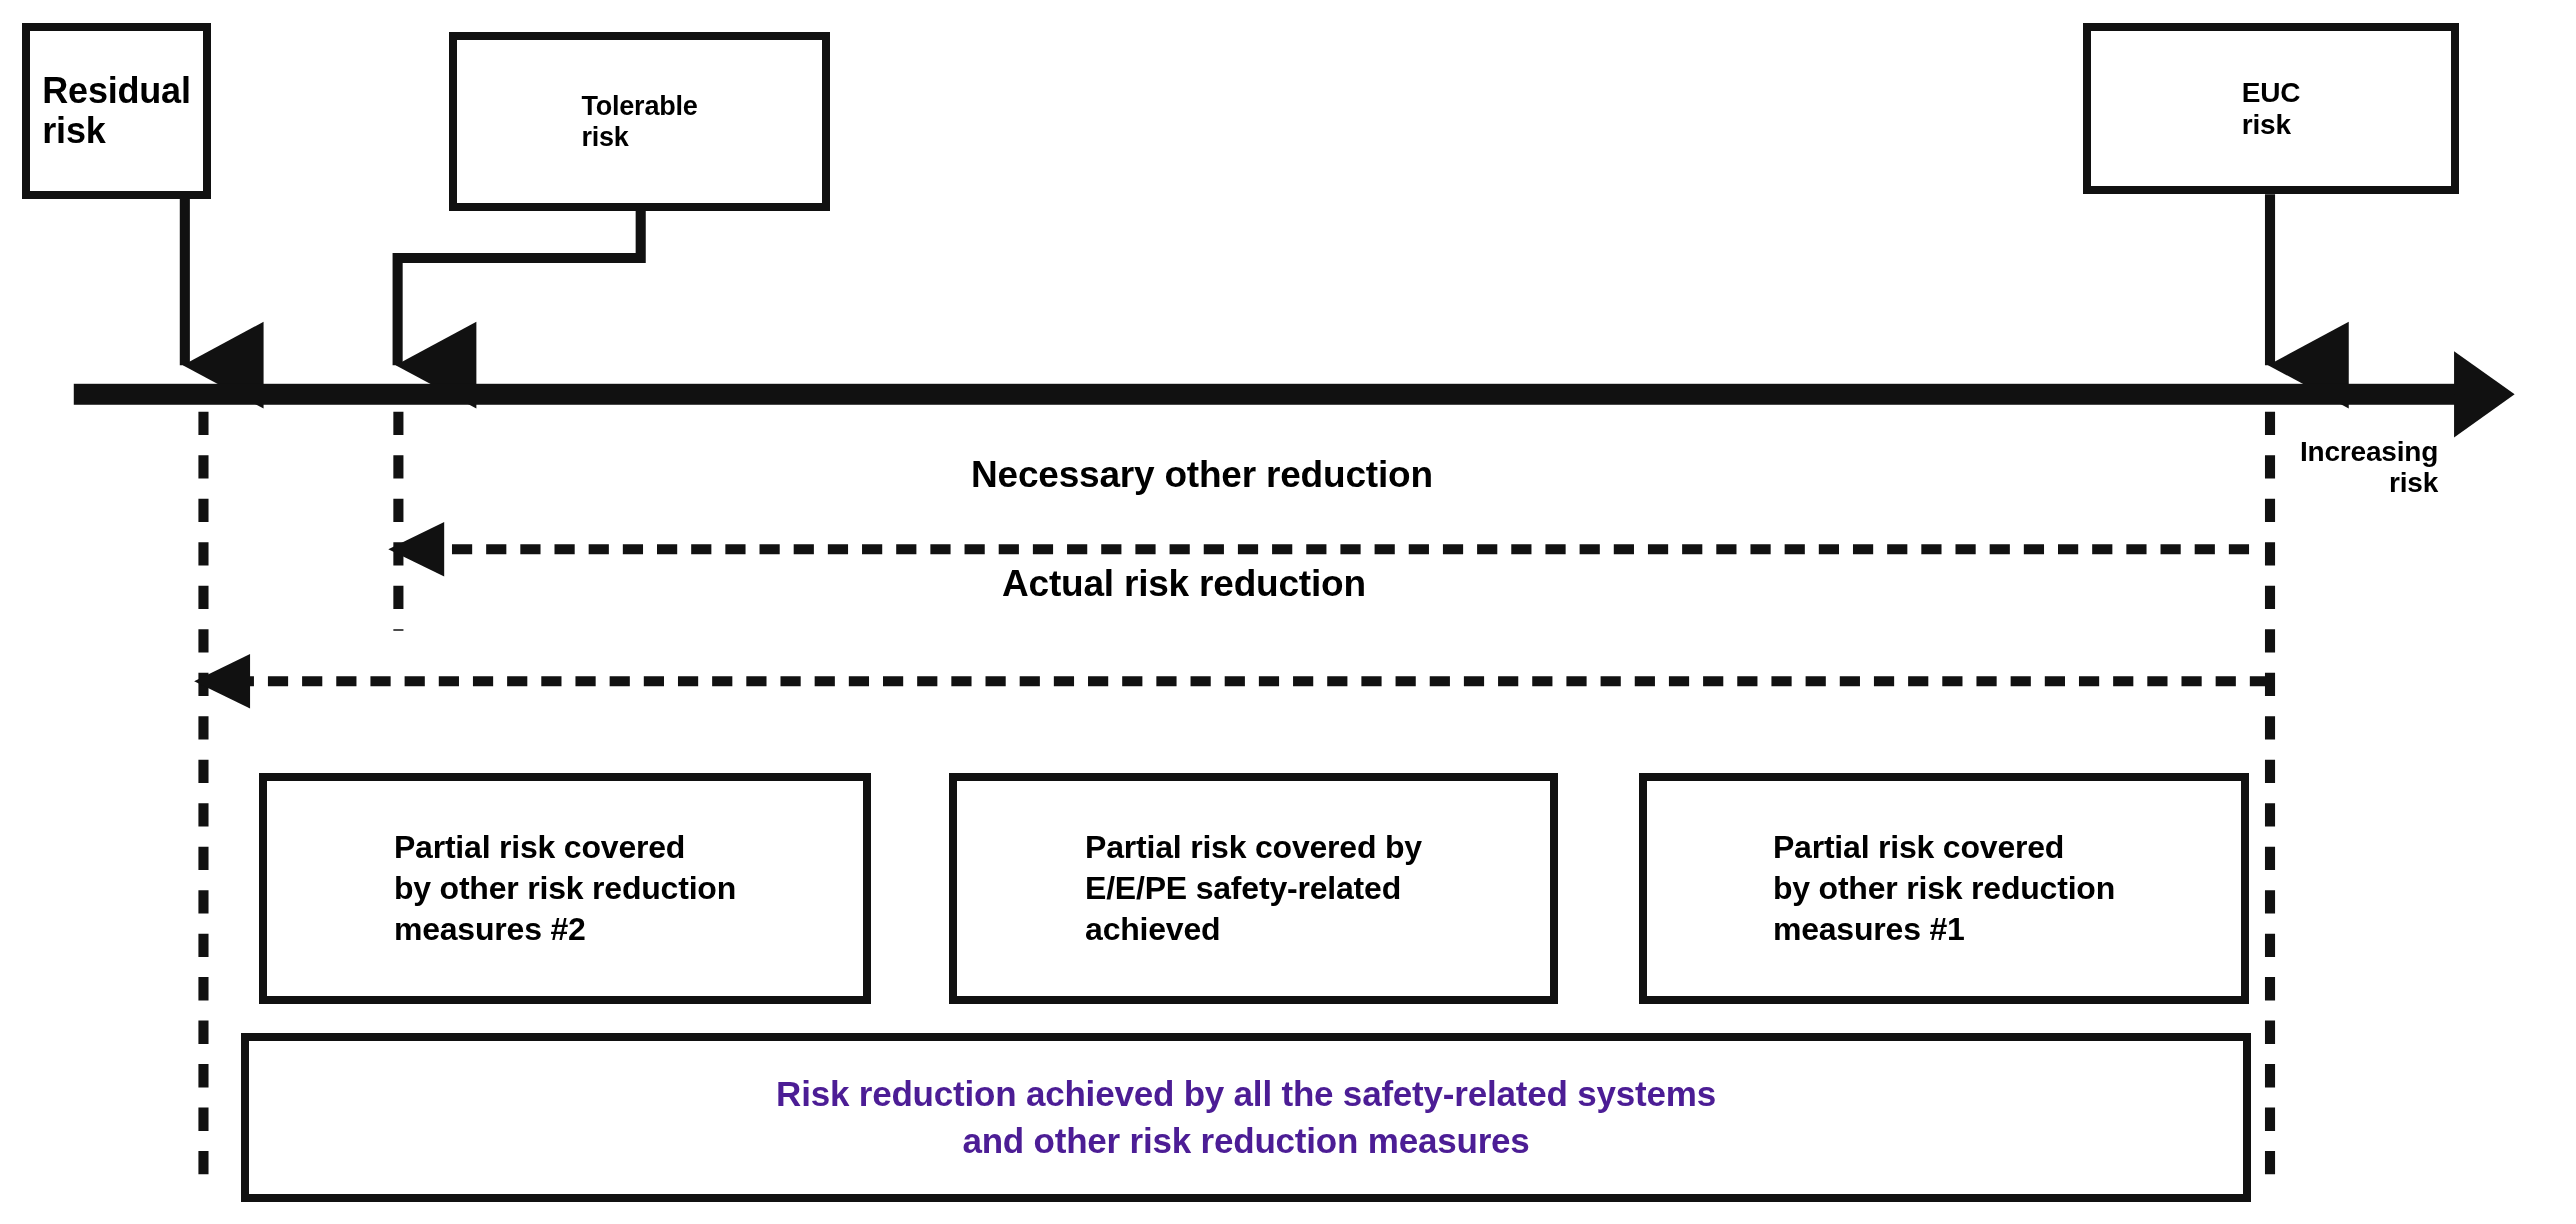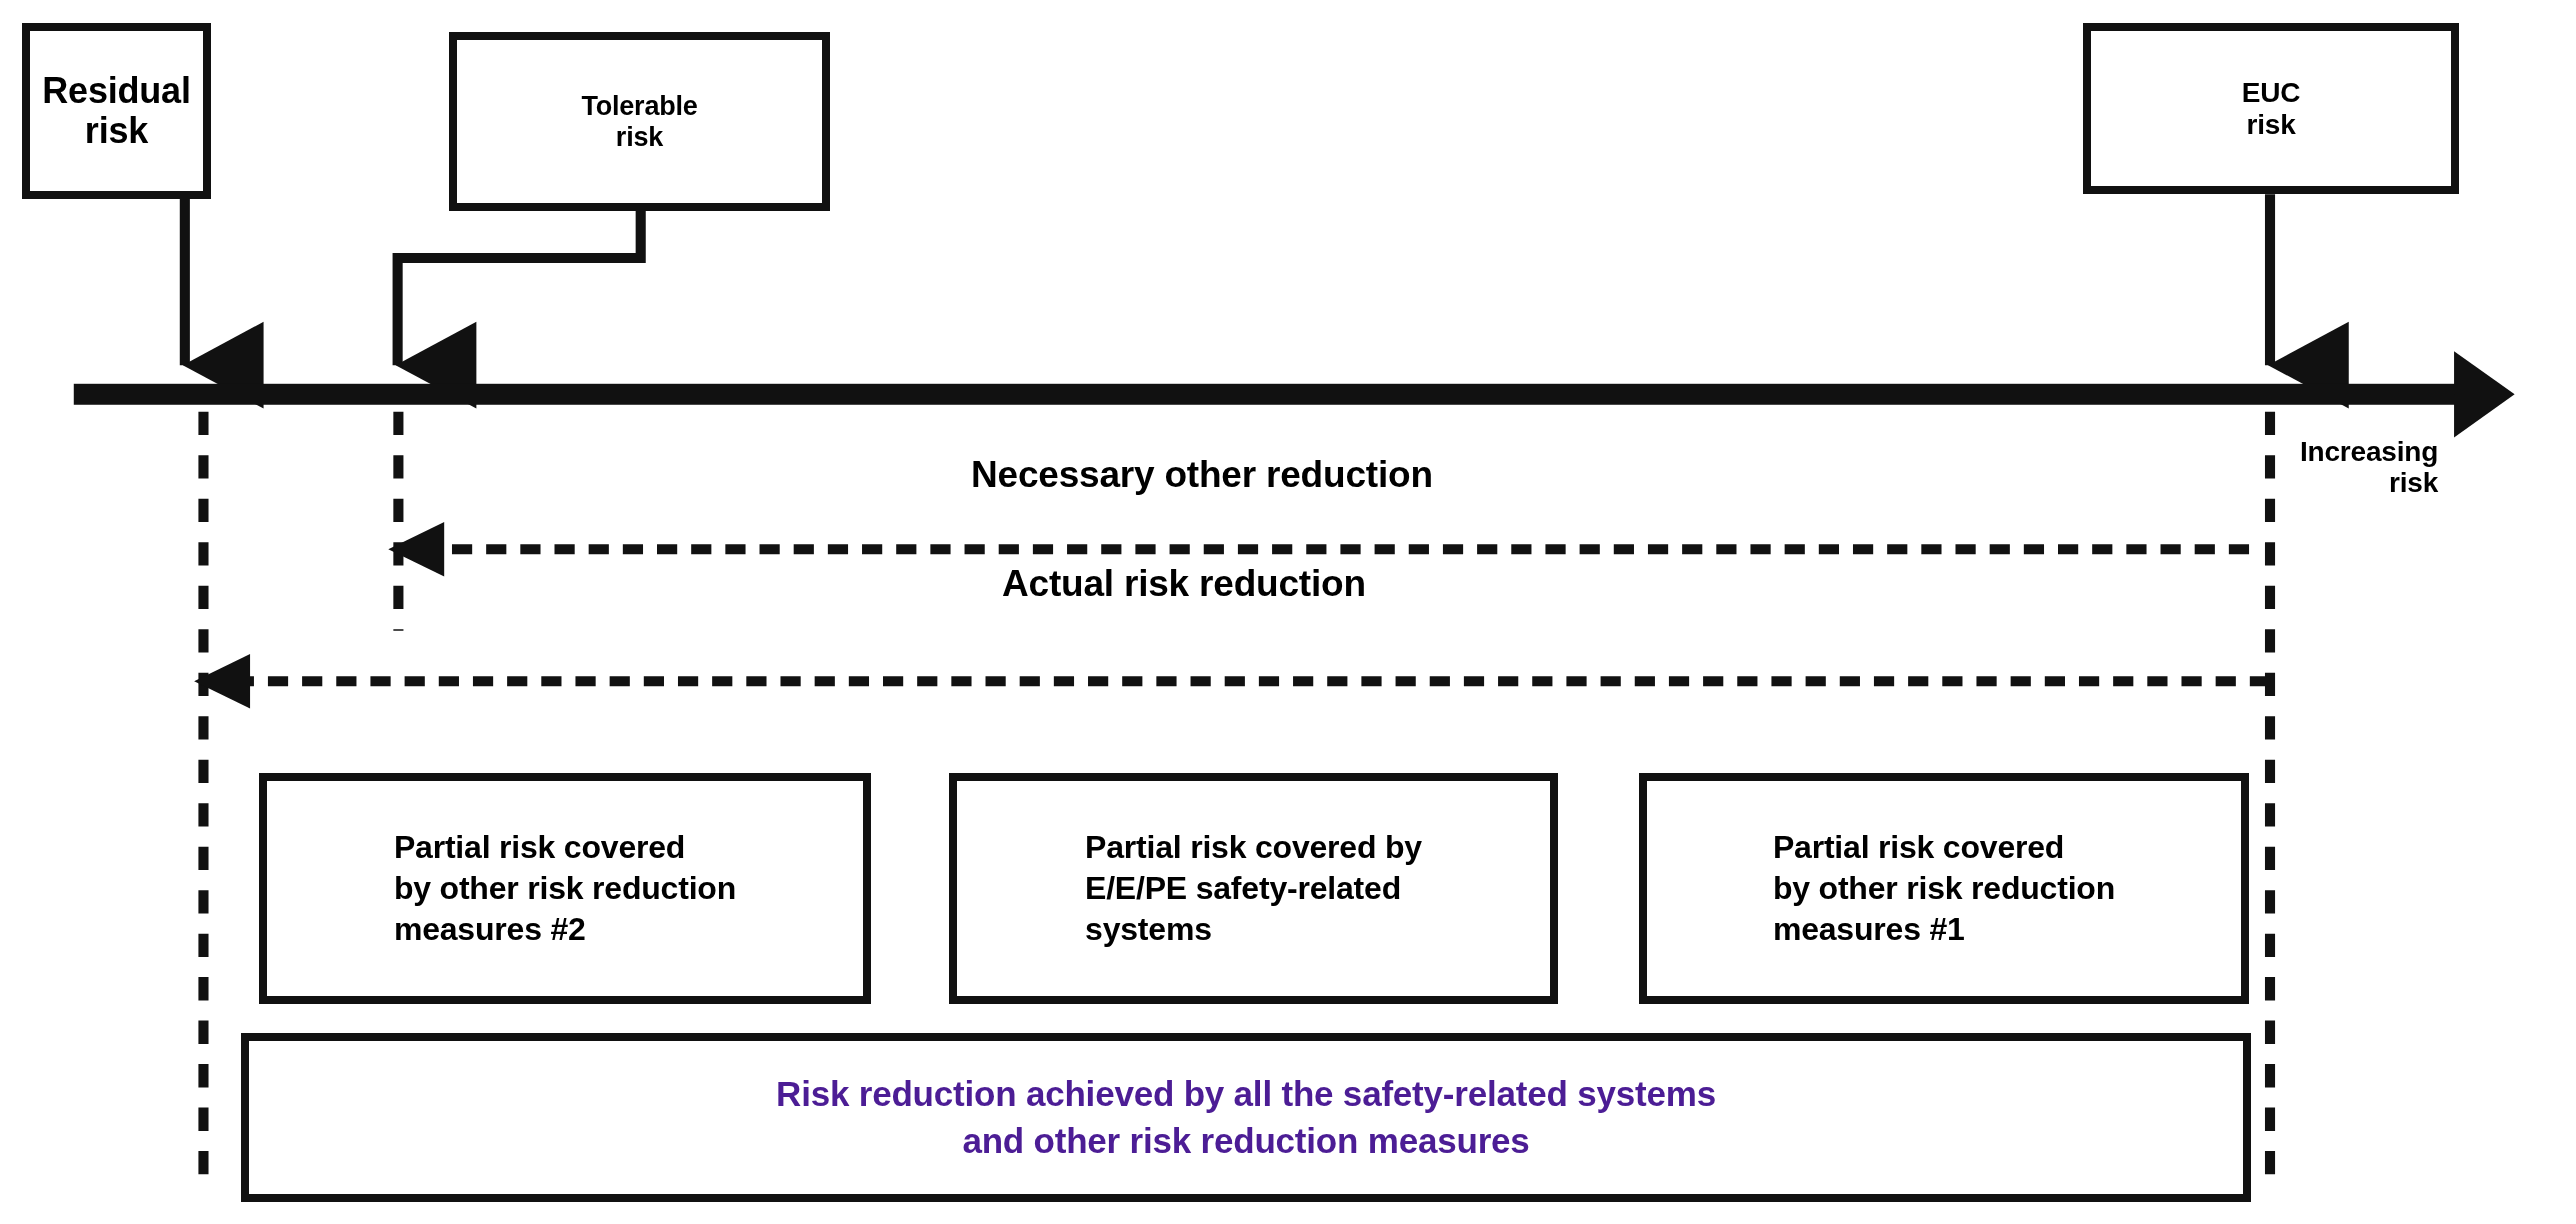--- a/index.html
+++ b/index.html
@@ -28,21 +28,20 @@
 
   
   .topbox {
     position: absolute;
     box-sizing: border-box;
     background: #ffffff;
     border: 8.5px solid #111111;
     display: flex;
     align-items: center;
     justify-content: center;
-    text-align: center;
     font-weight: bold;
     color: #000000;
     line-height: 1.12;
     letter-spacing: -0.2px;
     white-space: pre-line;
   }
   #box-residual { left: 22px;   top: 23px;  width: 189px; height: 176px; font-size: 36px; }
   #box-tolerable{ left: 449px;  top: 32px;  width: 381px; height: 179px; font-size: 27px; }
   #box-euc      { left = 0;     }
   #box-euc      { left: 2083px; top: 23px;  width: 376px; height: 171px; font-size: 28px; }
@@ -188,21 +187,21 @@
 
   <div class="partbox" id="part-2">
     <span>Partial risk covered
 by other risk reduction
 measures #2</span>
   </div>
 
   <div class="partbox" id="part-1">
     <span>Partial risk covered by
 E/E/PE safety-related
-systems</span>
+achieved</span>
   </div>
 
   <div class="partbox" id="part-0">
     <span>Partial risk covered
 by other risk reduction
 measures #1</span>
   </div>
 
   <div id="box-total">
     <span>Risk reduction achieved by all the safety-related systems

